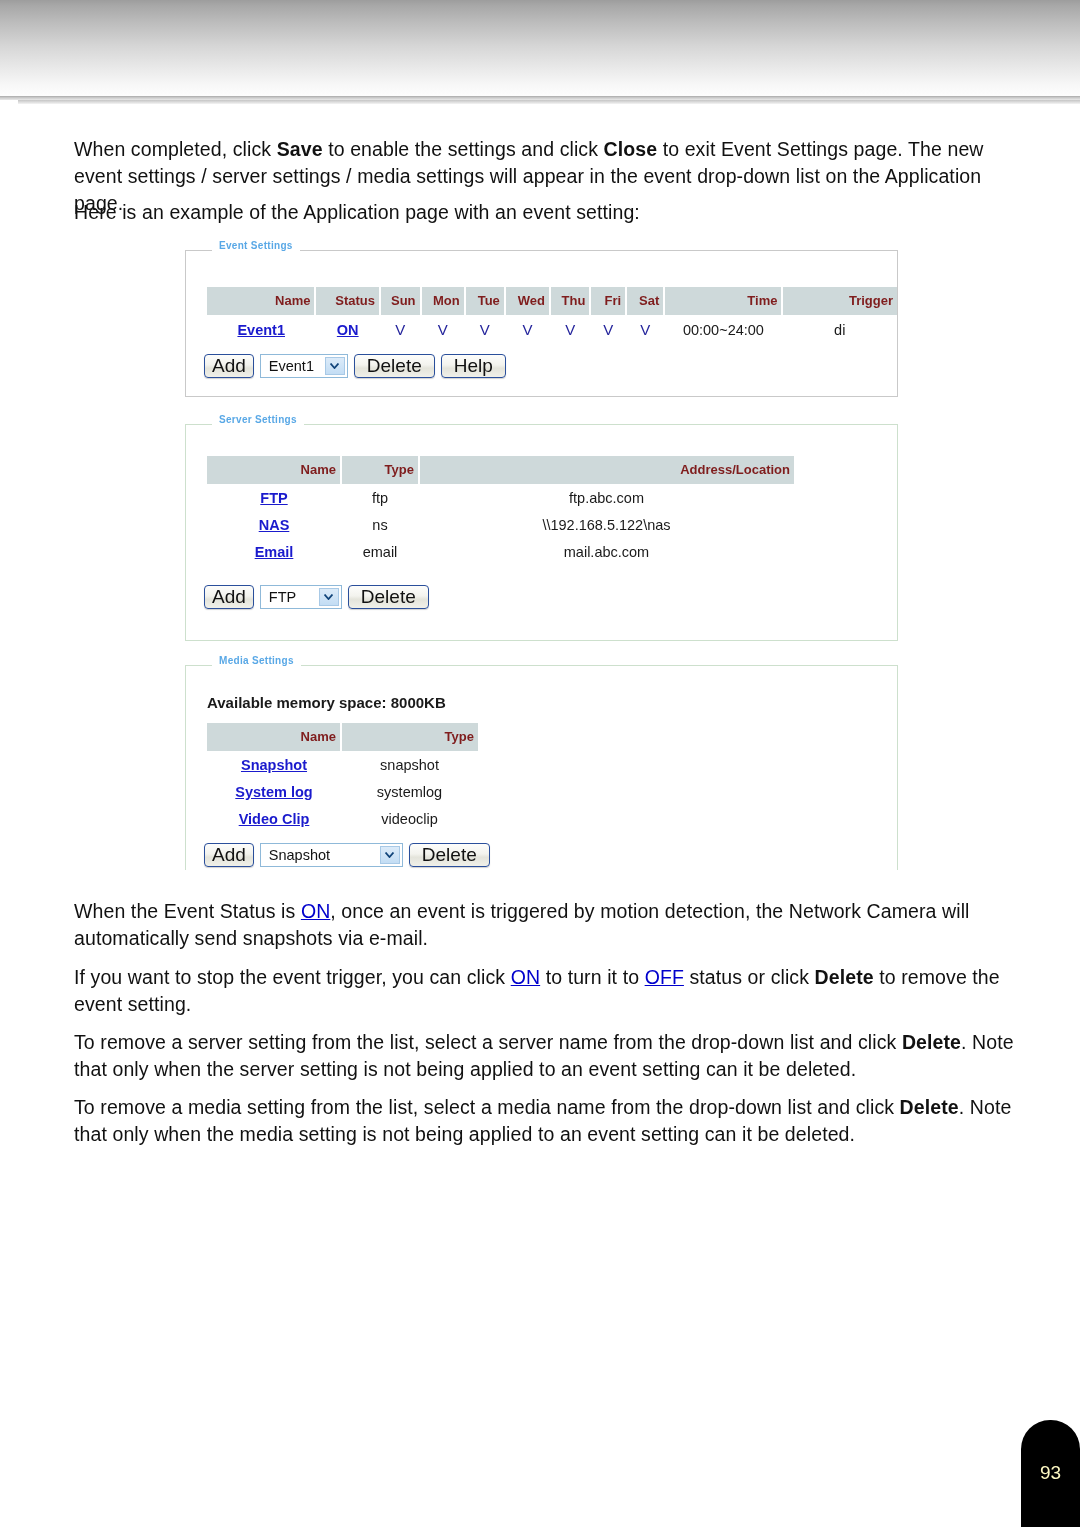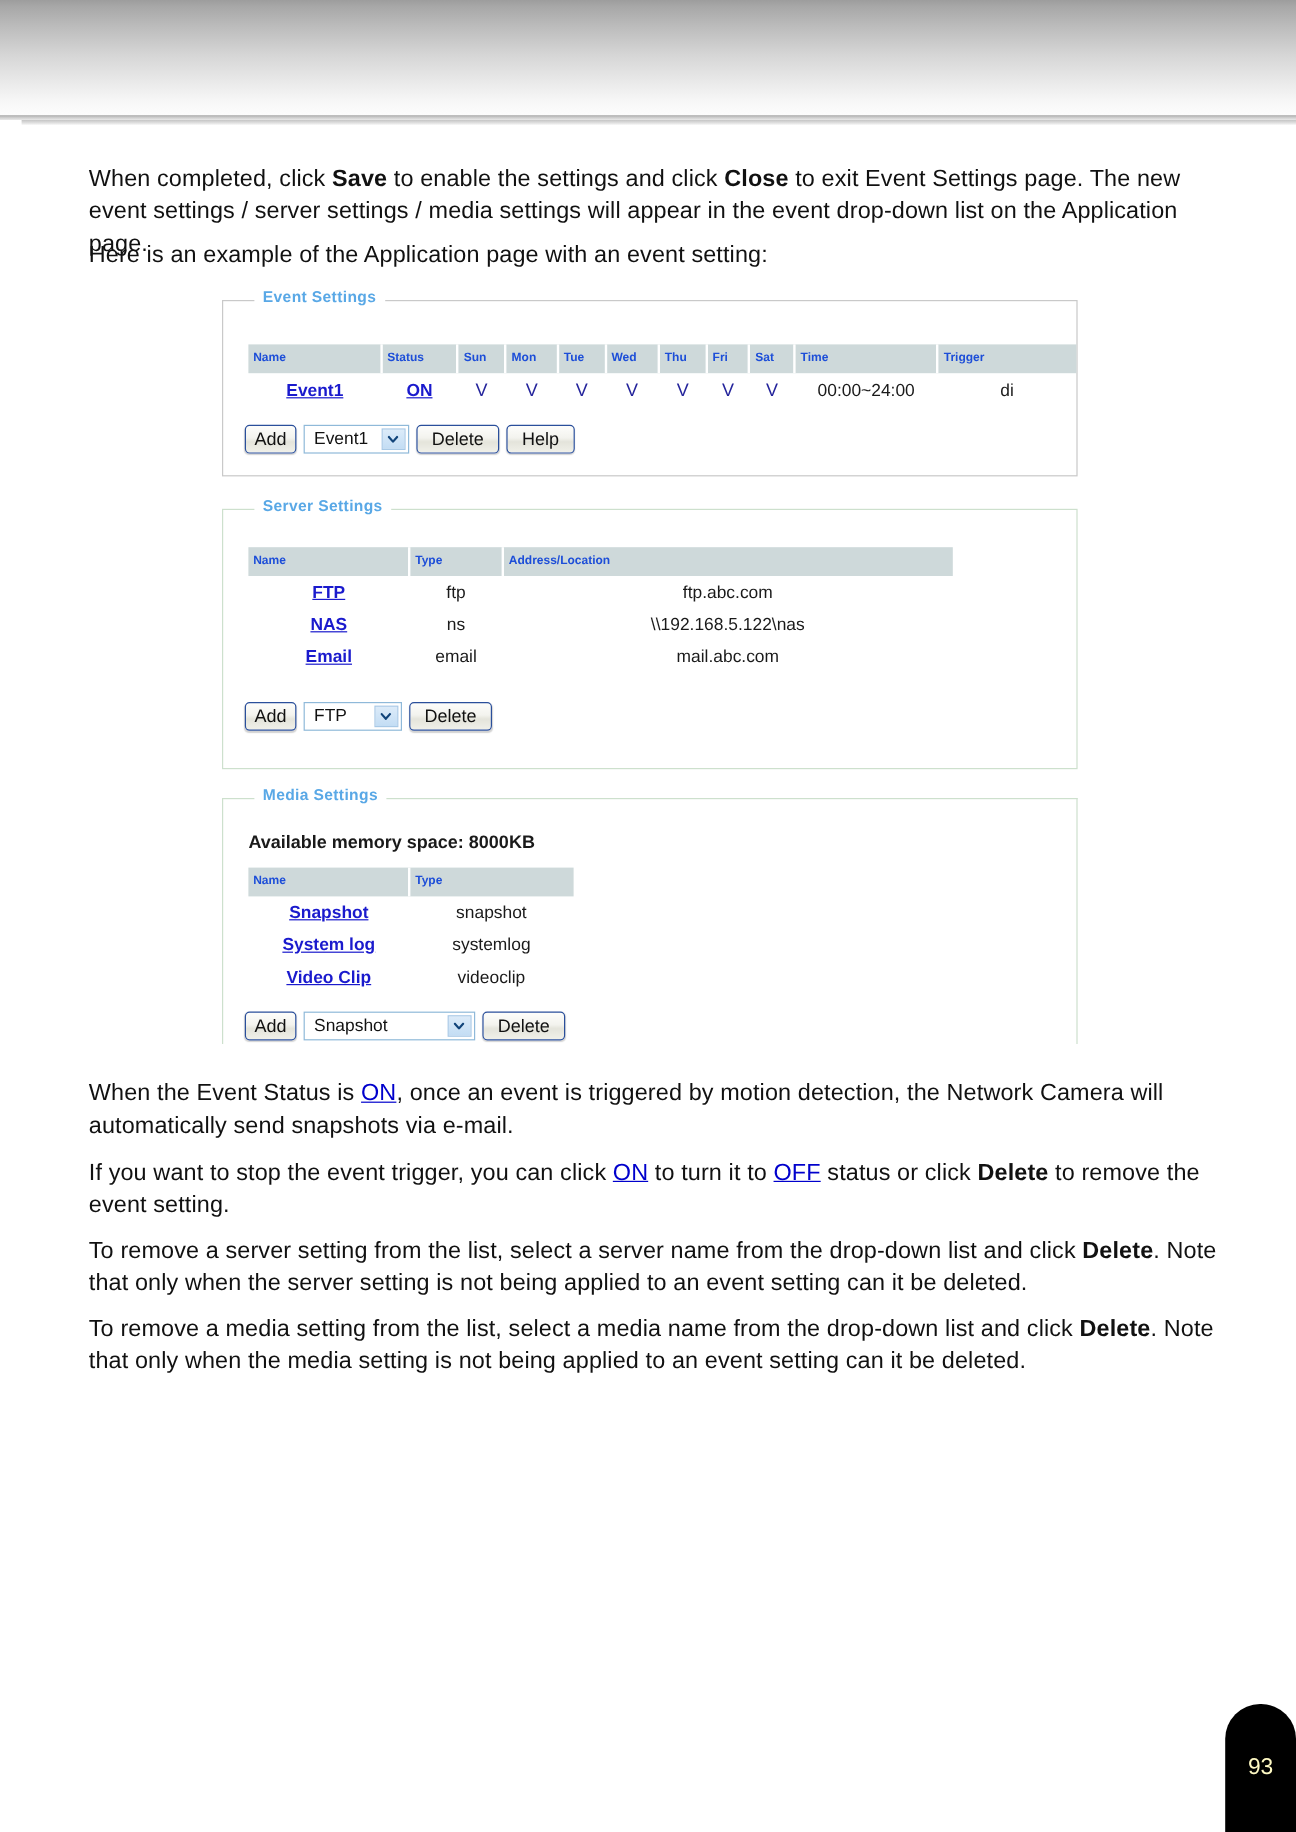--- a/index.html
+++ b/index.html
@@ -77,44 +77,44 @@
     box-sizing: border-box;
     border: 1px solid #c9c9c9;
   }
   .fieldset.green { border-color: #cde0cd; }
   .fieldset .legend {
     position: absolute;
     top: -11px;
     left: 26px;
     background: #ffffff;
     padding: 0 7px;
-    font-size: 13px;
+    font-size: 10px;
     font-weight: bold;
     color: #59a8e6;
     letter-spacing: 0.3px;
     white-space: nowrap;
   }
 
   #fs-event  { left: 0px;  top: 10px;  width: 713px; height: 147px; }
   #fs-server { left: 0px;  top: 184px; width: 713px; height: 217px; }
   #fs-media  { left: 0px;  top: 425px; width: 713px; height: 205px; border-bottom: none; }
 
   
   table.uitab {
     border-collapse: collapse;
     position: absolute;
     font-size: 14.5px;
   }
   table.uitab th {
     background: #ced9da;
-    color: #1d4ed8;
+    color: #7f1d1d;
     font-weight: bold;
-    font-size: 10px;
+    font-size: 13px;
     padding: 6px 4px 7px 4px;
-    text-align: left;
+    text-align: right;
     border-right: 2px solid #ffffff;
     white-space: nowrap;
   }
   table.uitab th:last-child { border-right: none; }
   table.uitab td {
     padding: 6px 4px 5px 4px;
     text-align: center;
     font-size: 14.5px;
     color: #1a1a1a;
     white-space: nowrap;
@@ -158,21 +158,21 @@
 
   .btn {
     display: inline-flex;
     align-items: center;
     justify-content: center;
     box-sizing: border-box;
     border: 1px solid #2a4f9b;
     border-radius: 4px;
     background: linear-gradient(to bottom, #fdfdfb 0%, #f3f3ee 45%, #e4e4db 60%, #f0f0e9 100%);
     color: #111;
-    font-size: 15px;
+    font-size: 19px;
     font-family: "Liberation Sans", sans-serif;
     height: 24px;
     padding: 0 7px;
     box-shadow: 0 1px 1px rgba(0,0,0,0.18);
     cursor: pointer;
     white-space: nowrap;
   }
   .btn.wide { padding: 0 12px; }
 
   .sel {

